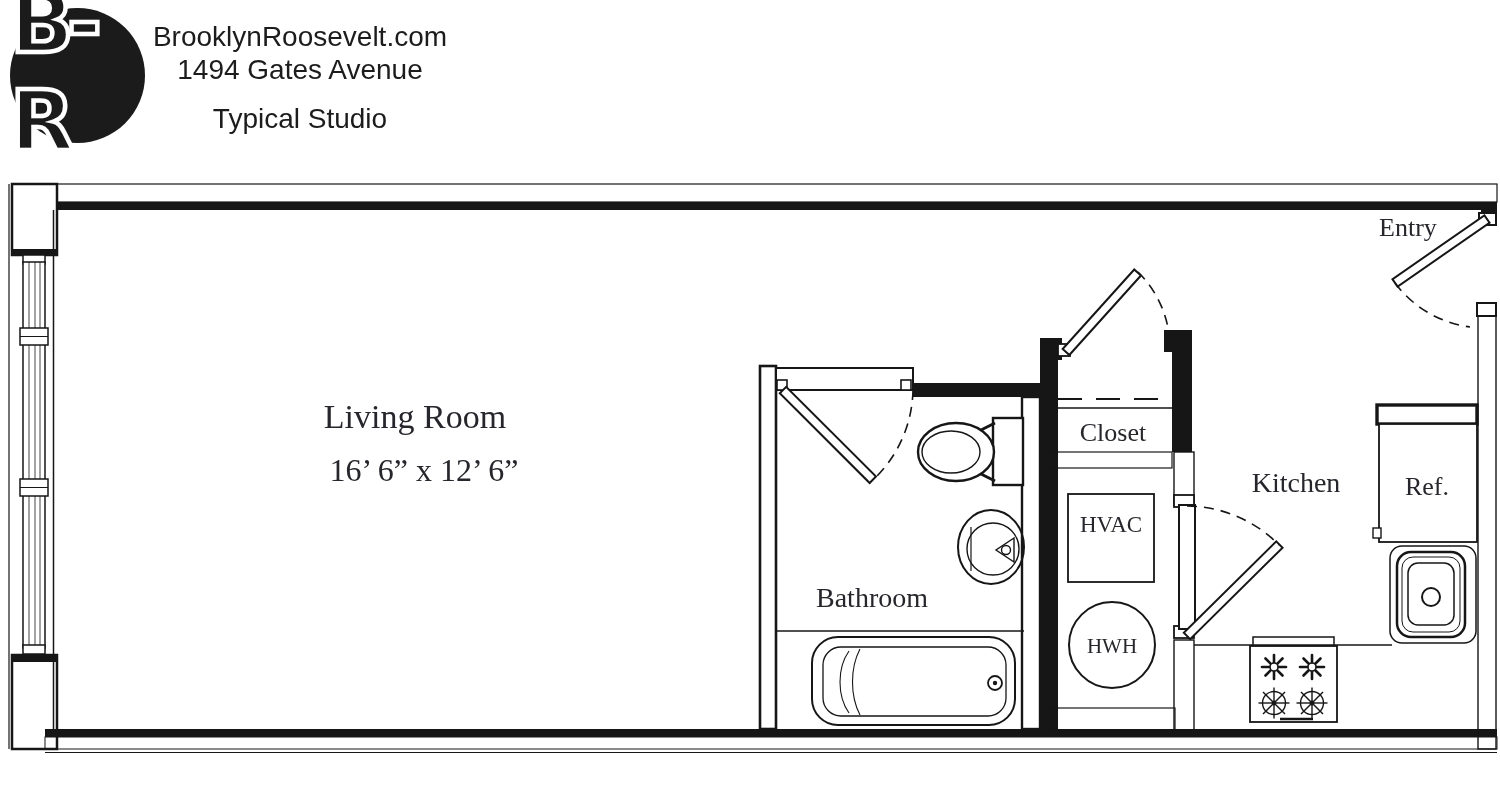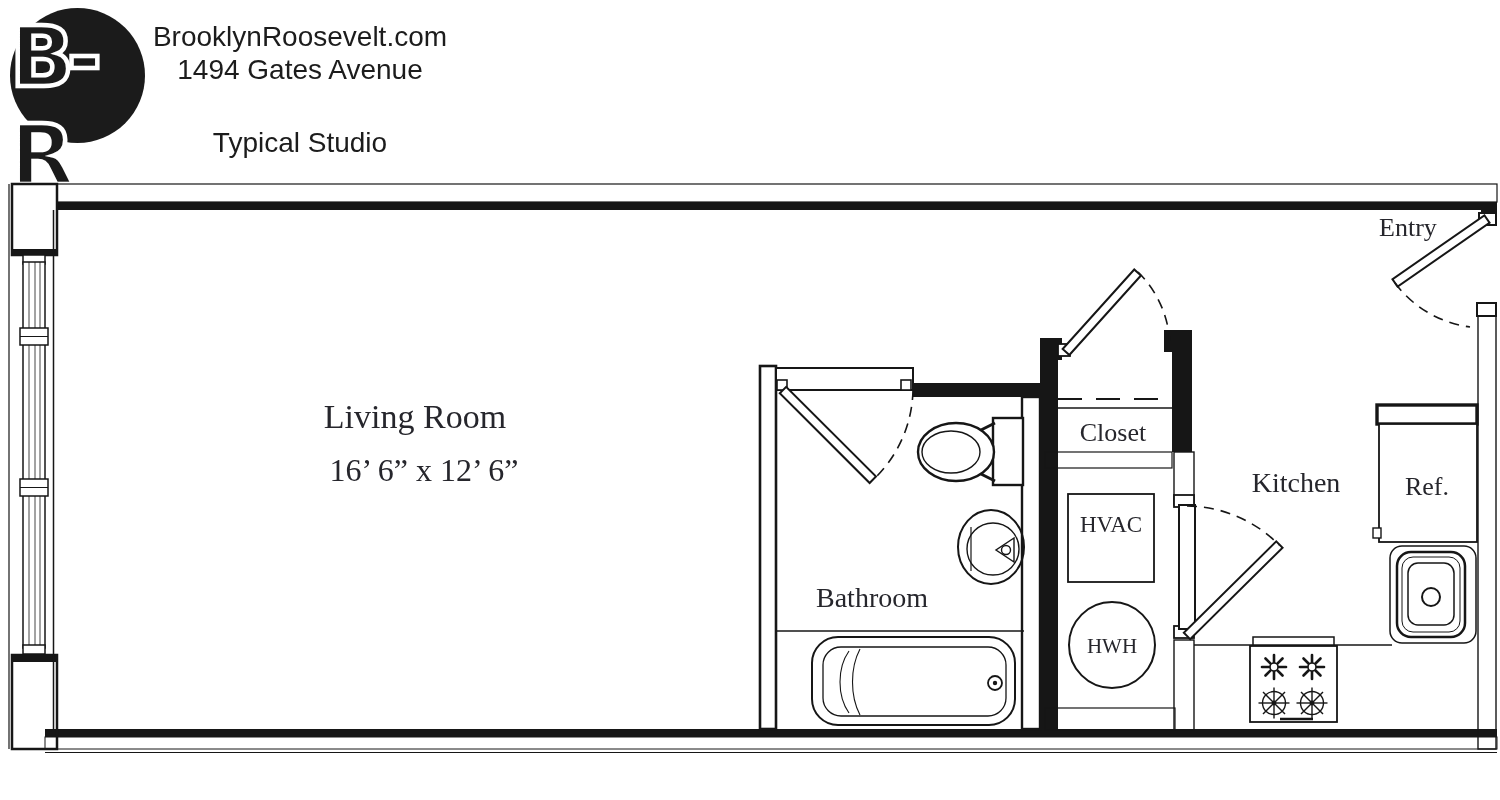--- a/index.html
+++ b/index.html
@@ -2,27 +2,27 @@
 <html><head>
 <meta charset="utf-8">
 <style>
   html,body{margin:0;padding:0;}
   body{width:1500px;height:800px;background:#ffffff;overflow:hidden;position:relative;
        font-family:"Liberation Sans",sans-serif;}
   .stage{position:absolute;inset:0;width:1500px;height:800px;}
 
   
   .logo{position:absolute;left:10px;top:8px;width:135px;height:135px;border-radius:50%;
-        background:#1b1b1b;display:flex;justify-content:center;}
+        background:#1b1b1b;display:flex;align-items:center;justify-content:center;}
   .logo-text{font-family:"DejaVu Sans",sans-serif;font-weight:bold;font-size:84px;
         letter-spacing:-7px;color:#1b1b1b;-webkit-text-stroke:4.5px #ffffff;
         padding-bottom:8px;padding-right:6px;}
   .hdr{position:absolute;left:148px;top:20px;width:304px;text-align:center;
        color:#1c1c1c;font-size:28px;line-height:33px;}
-  .hdr .unit{margin-top:40px;}
+  .hdr .unit{margin-top:16px;}
 
   
   .plan{position:absolute;left:0;top:0;width:1500px;height:800px;}
   .plan text{font-family:"Liberation Serif","DejaVu Serif",serif;fill:#26262c;}
   .t34{font-size:34px}.t32{font-size:32px}.t28{font-size:28px}
   .t26{font-size:26px}.t23{font-size:23px}.t21{font-size:21px}
   .ln{stroke:#161616;fill:none;}
   .wallfill{fill:#161616;stroke:none;}
   .leaf{fill:#ffffff;stroke:#161616;stroke-width:2;}
   .dash{stroke:#161616;fill:none;stroke-width:1.6;stroke-dasharray:10 7;}

